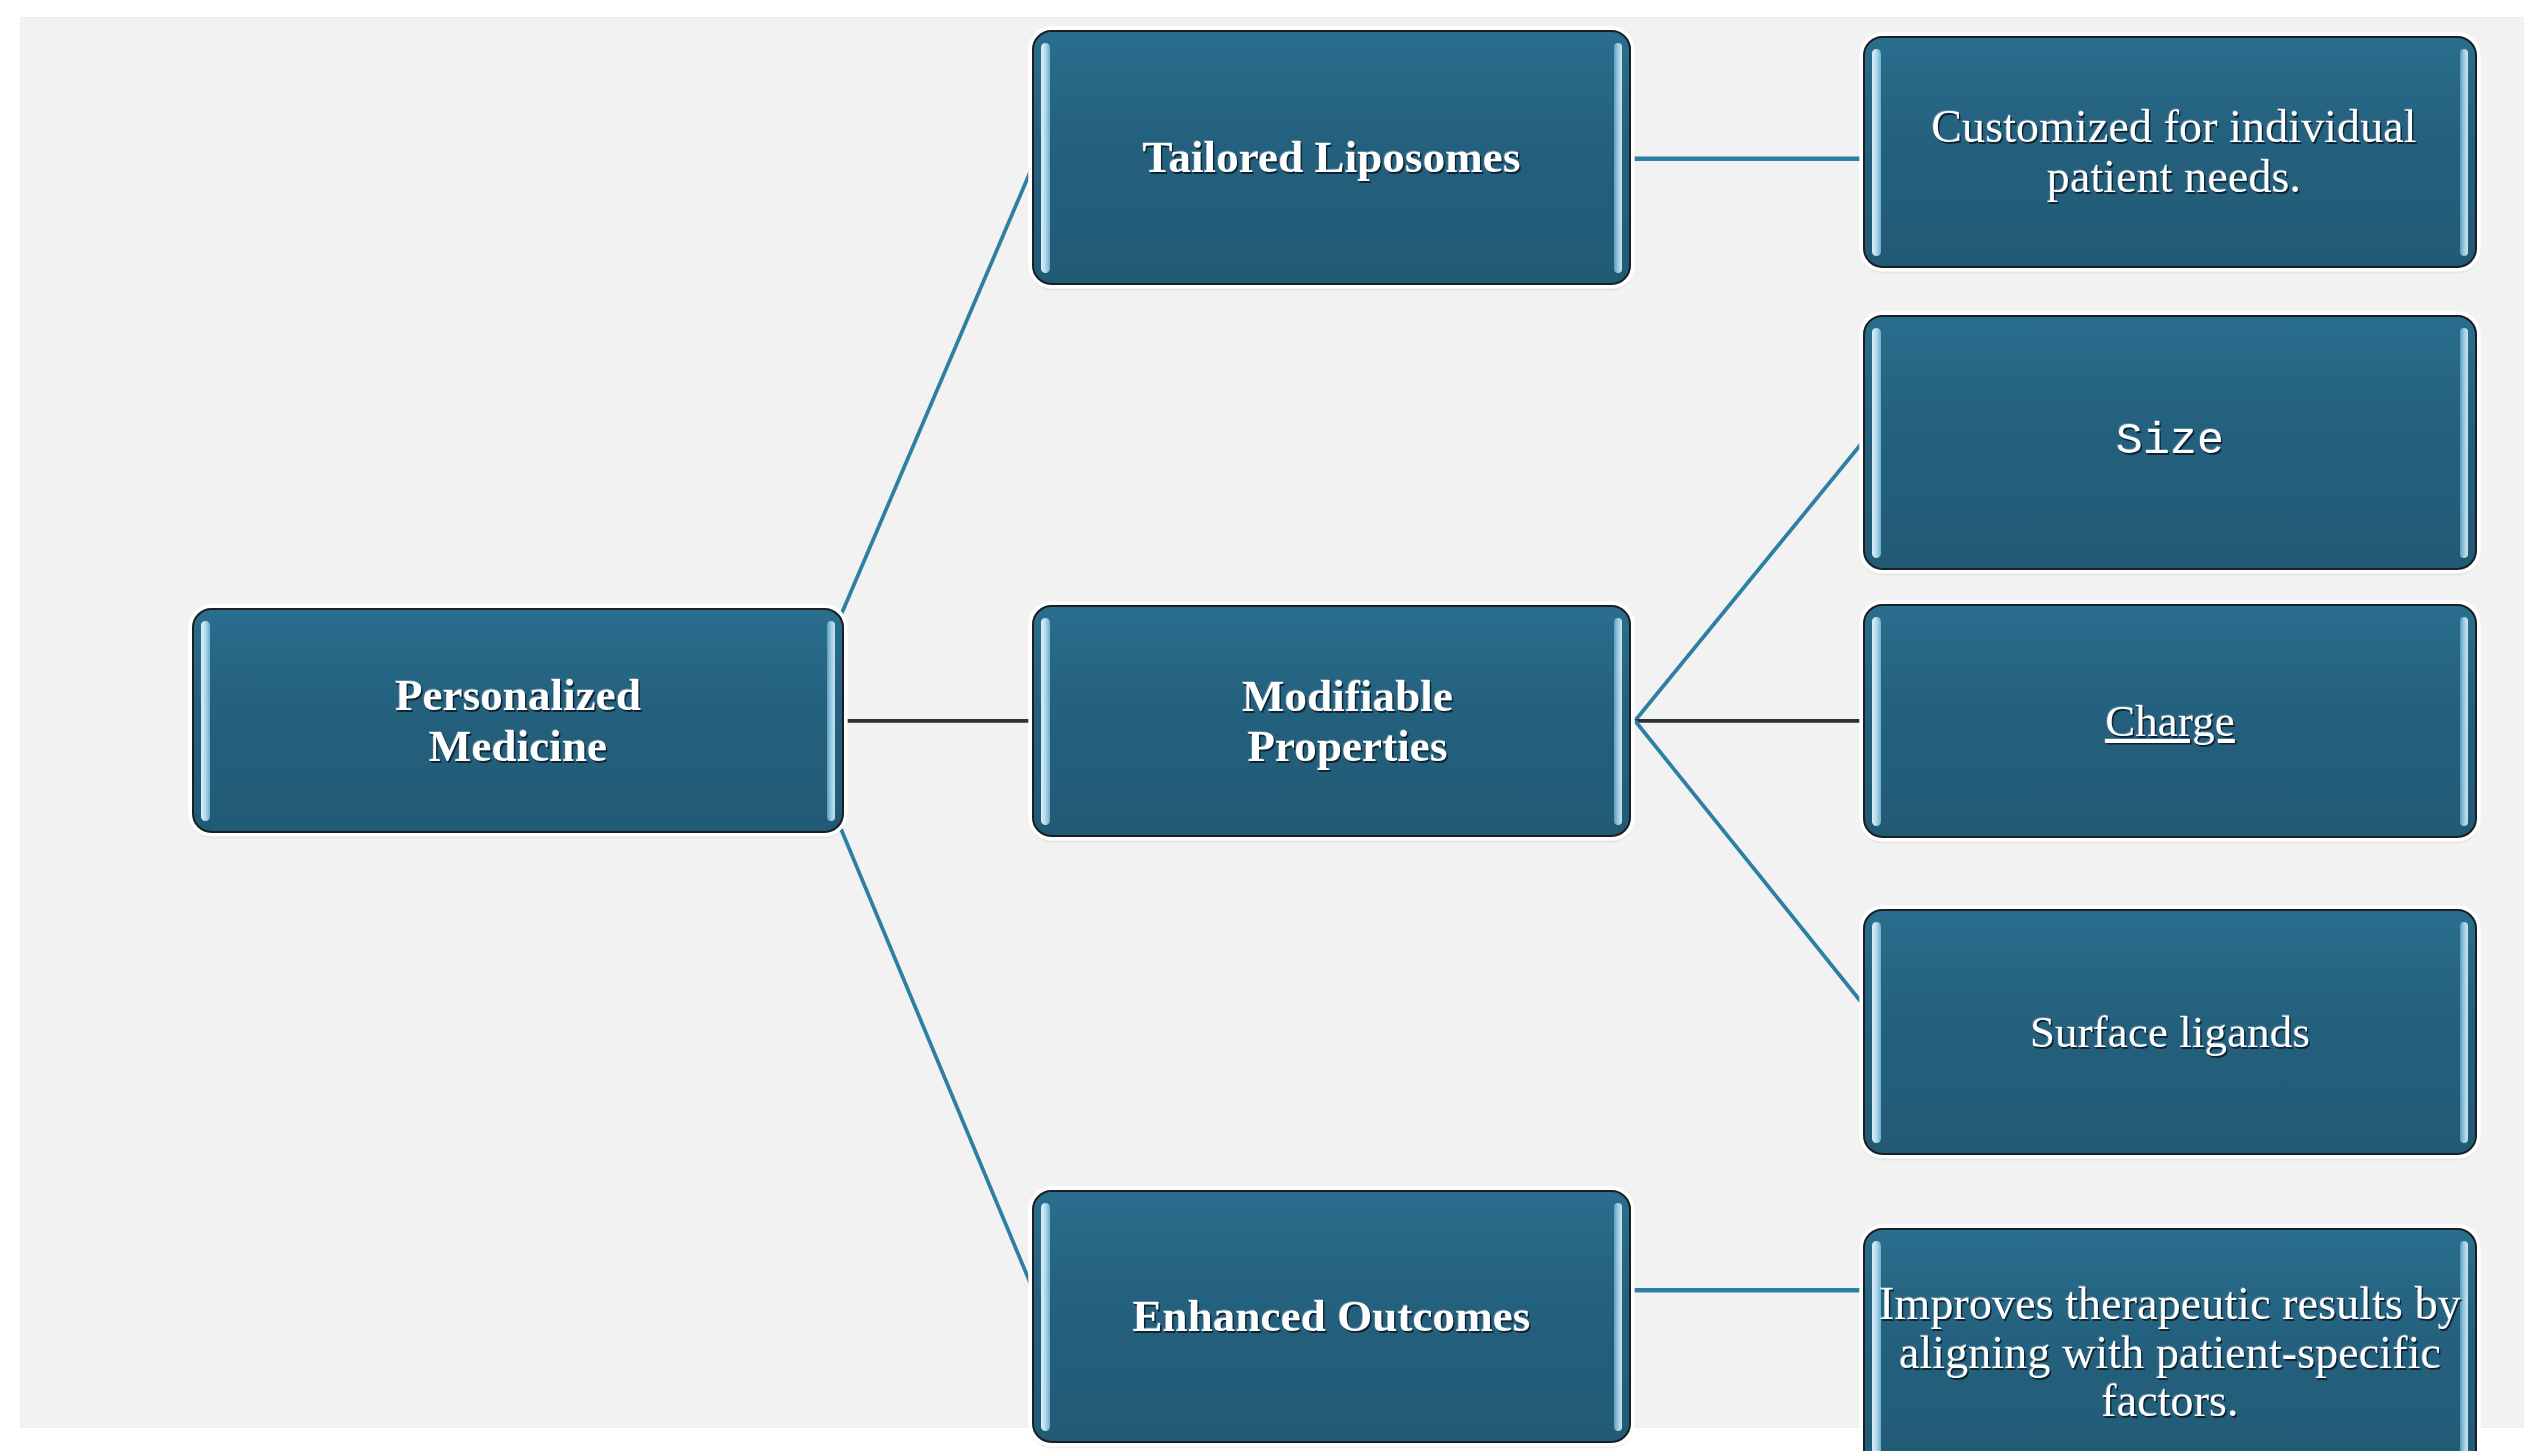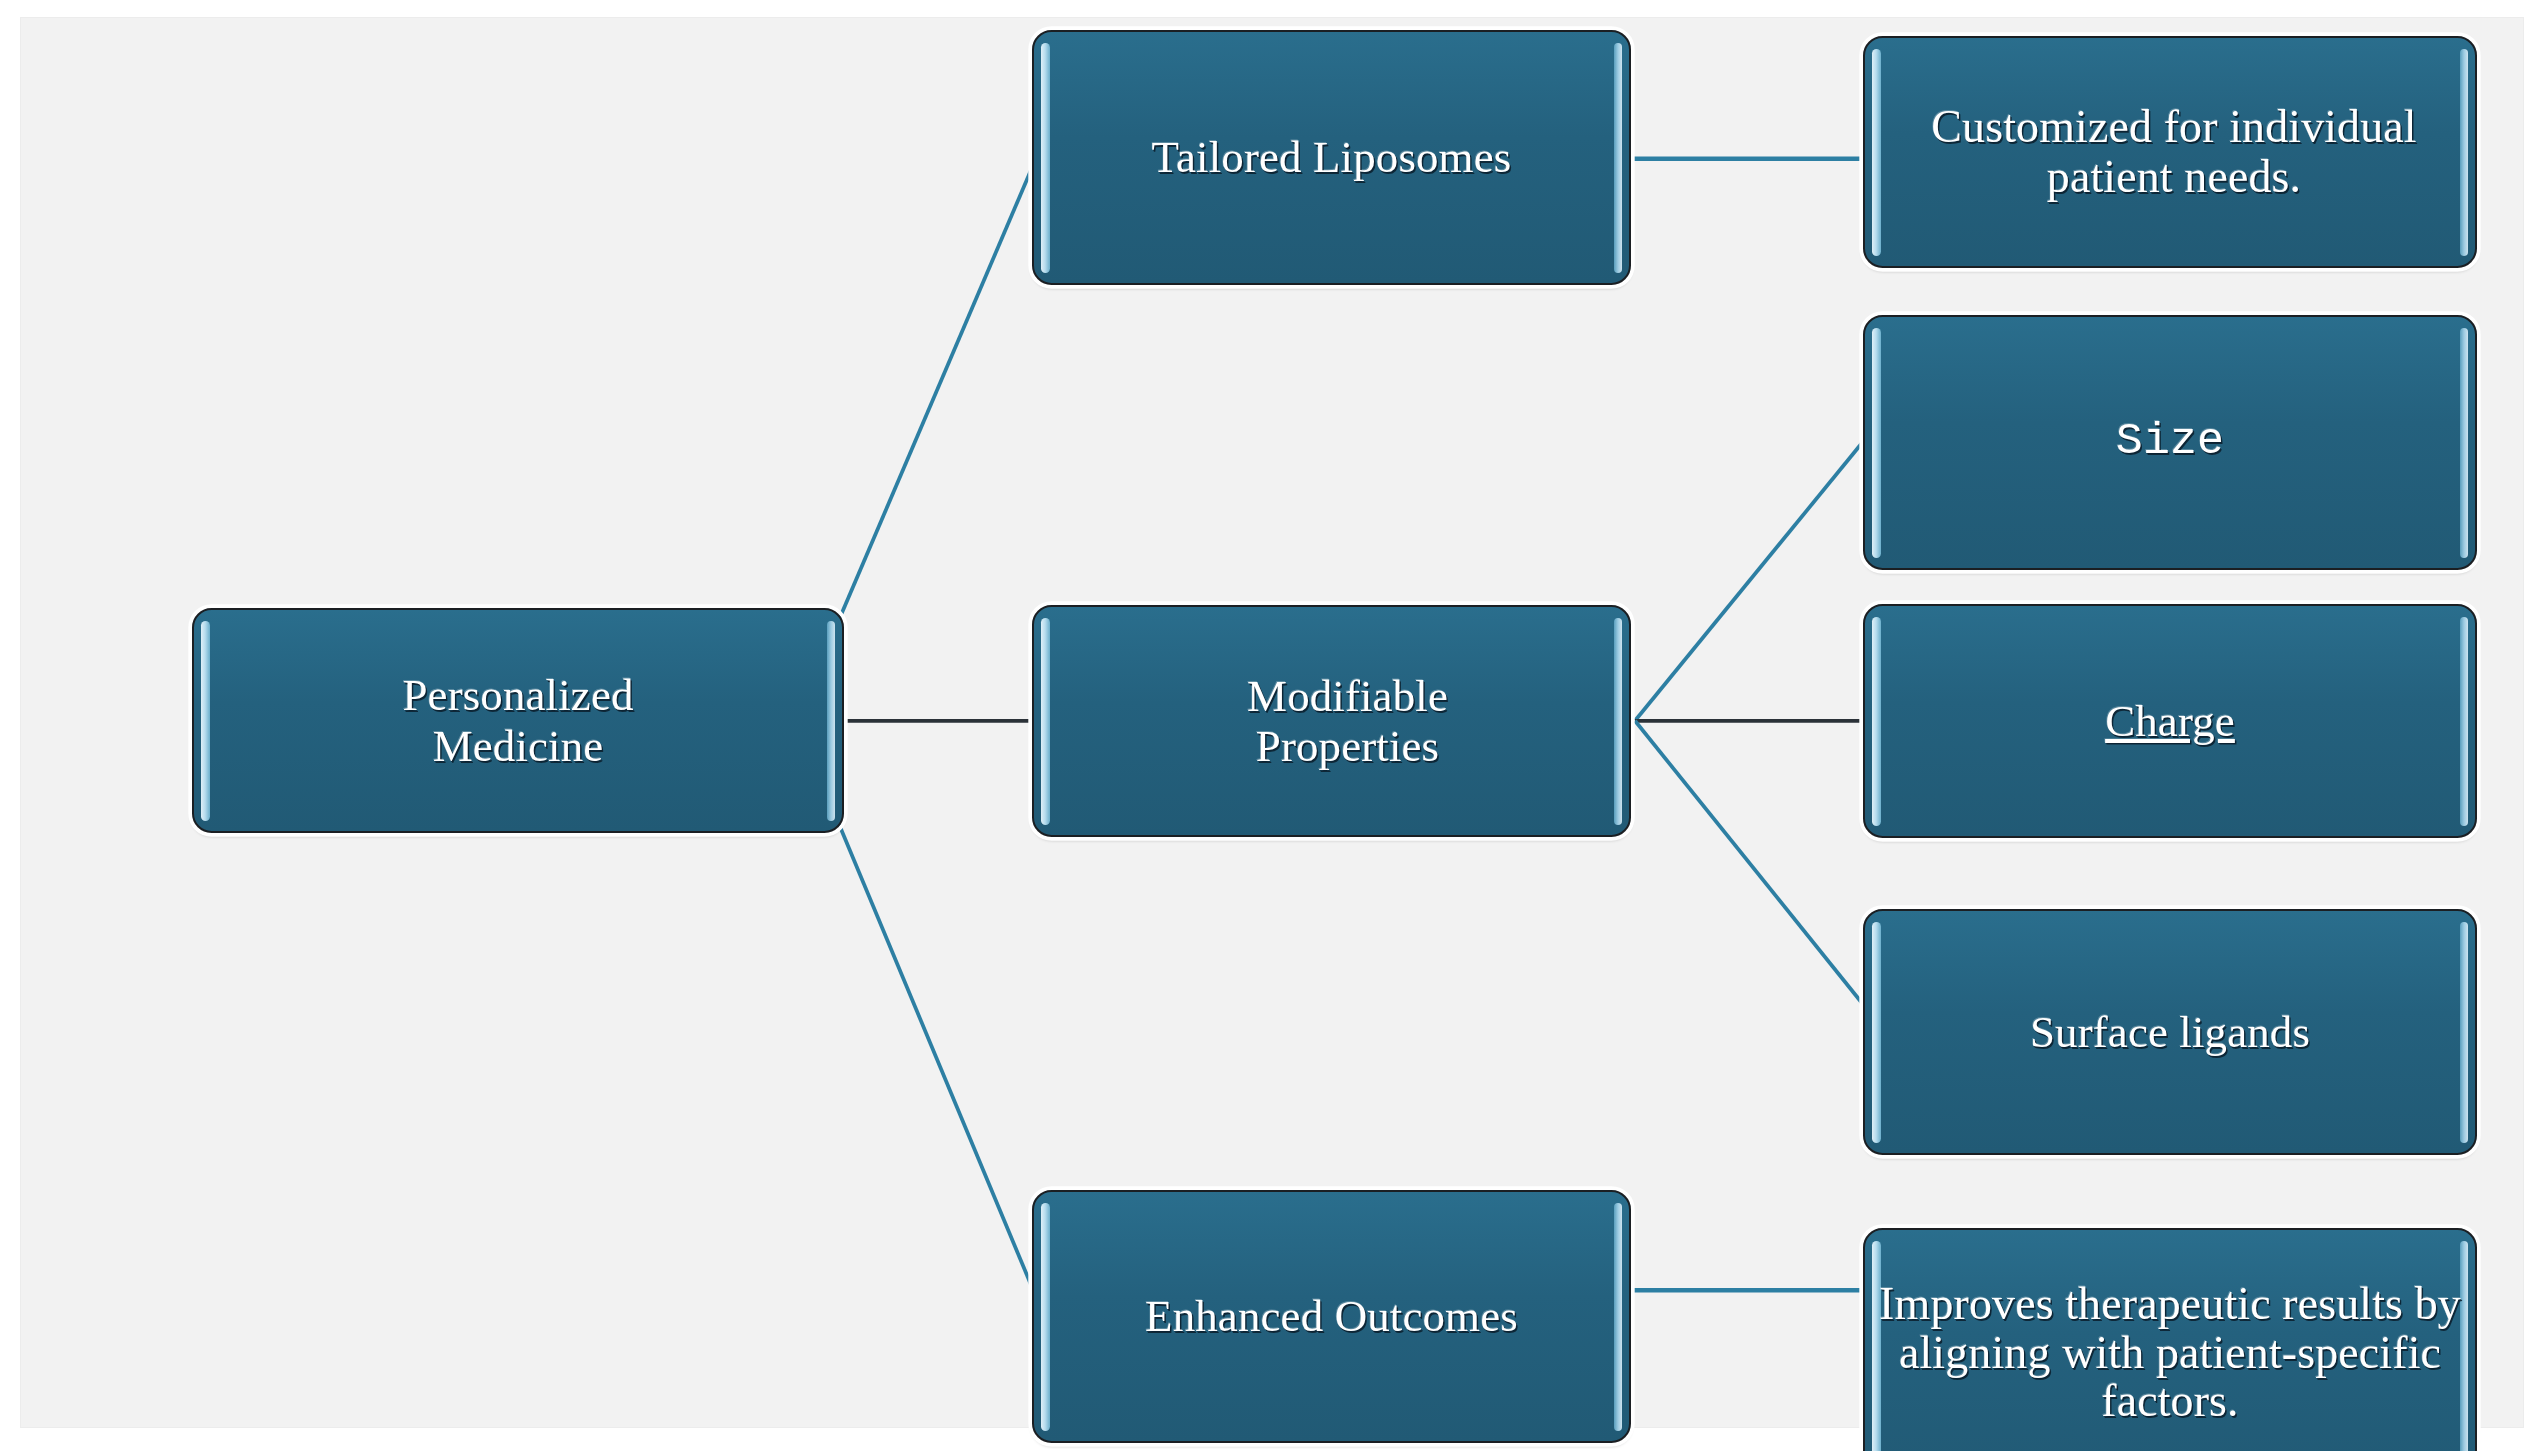--- a/index.html
+++ b/index.html
@@ -81,21 +81,21 @@
     text-align: center;
     line-height: 1.12;
     padding: 0 10.5px;
     white-space: pre-line;
     text-shadow:
        1.5px 1.5px 0 rgba(10,30,45,0.85),
        0.7px 0.7px 0 rgba(10,30,45,0.55),
       -0.7px -0.7px 0 rgba(255,255,255,0.25);
     letter-spacing: 0.1px;
   }
-  .node-label.bold { font-weight: normal; }
+  .node-label.bold { font-weight: bold; }
   .node-label.normal { font-weight: normal; }
 </style>
 </head>
 <body>
 
 <div id="diagram-root">
 
   <div class="canvas-panel"></div>
 
   <svg class="edges" viewBox="0 0 3387 1938" xmlns="http://www.w3.org/2000/svg">

